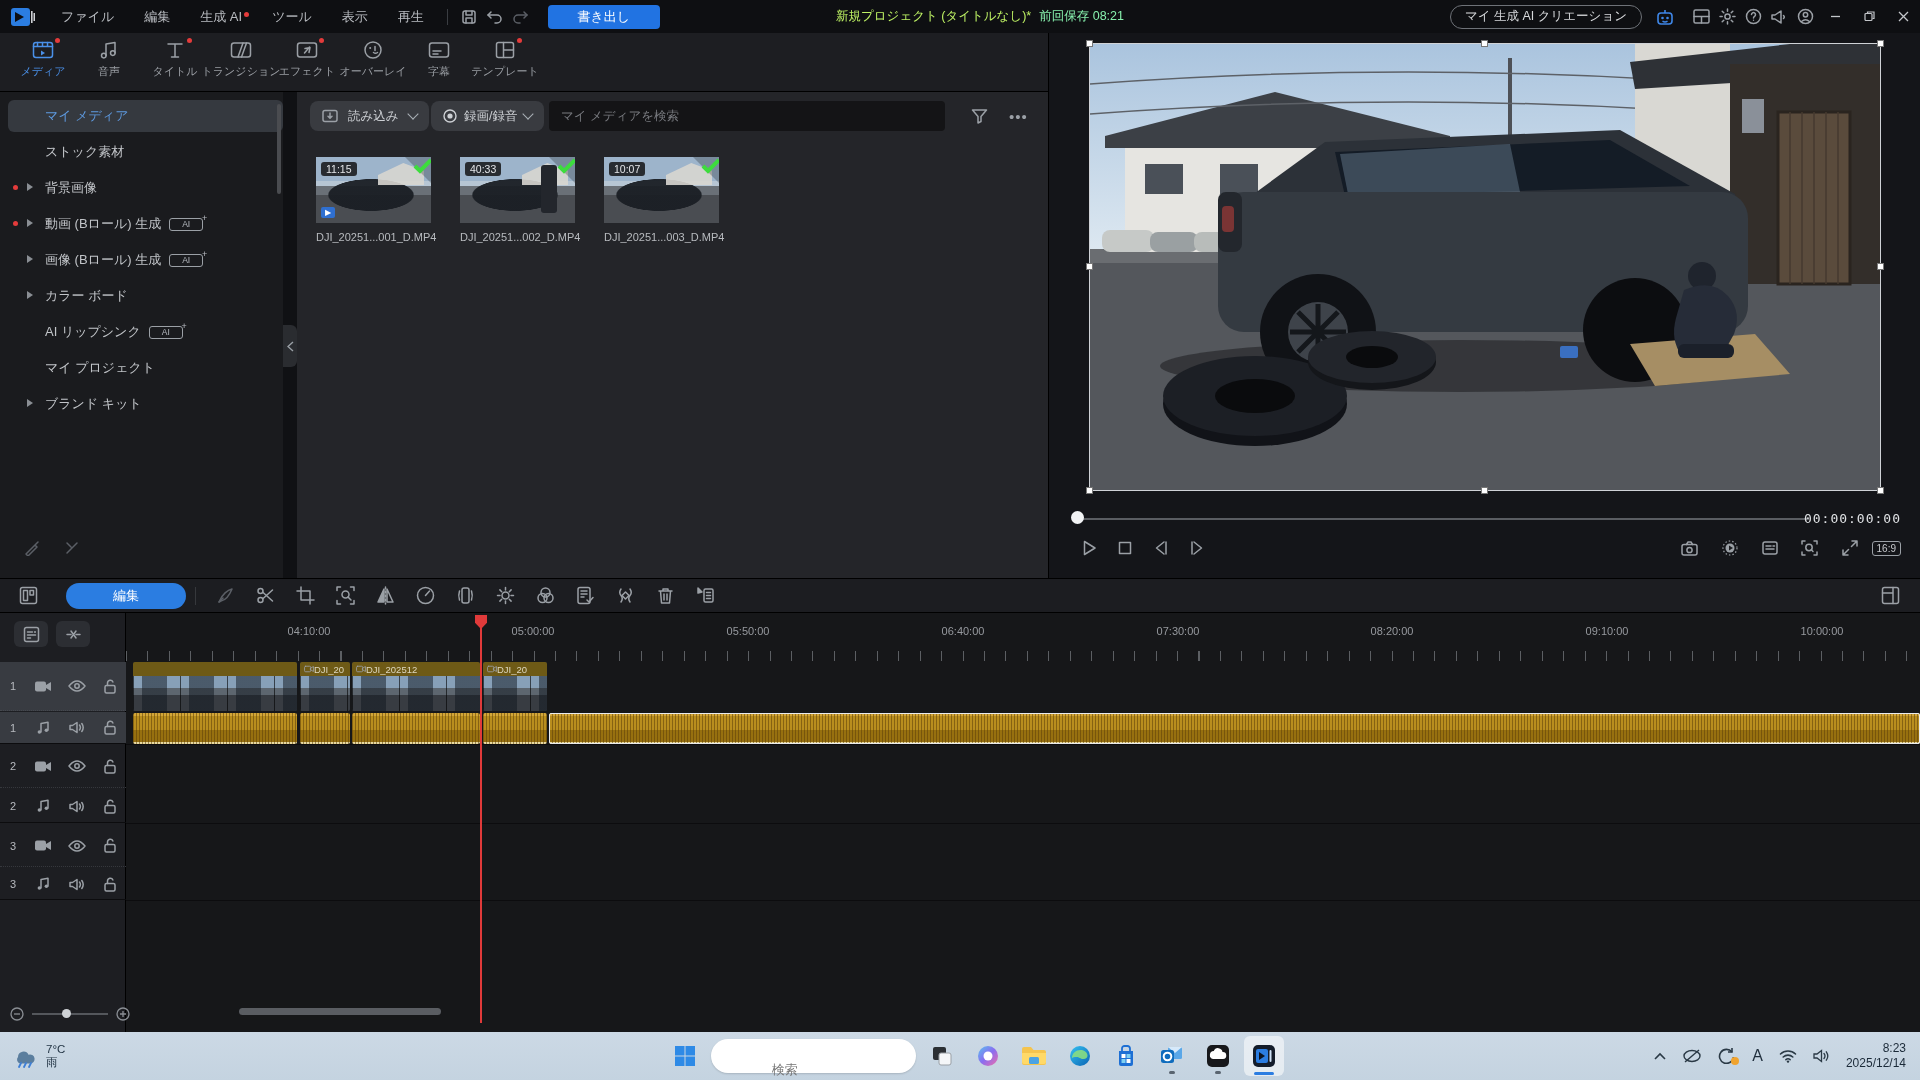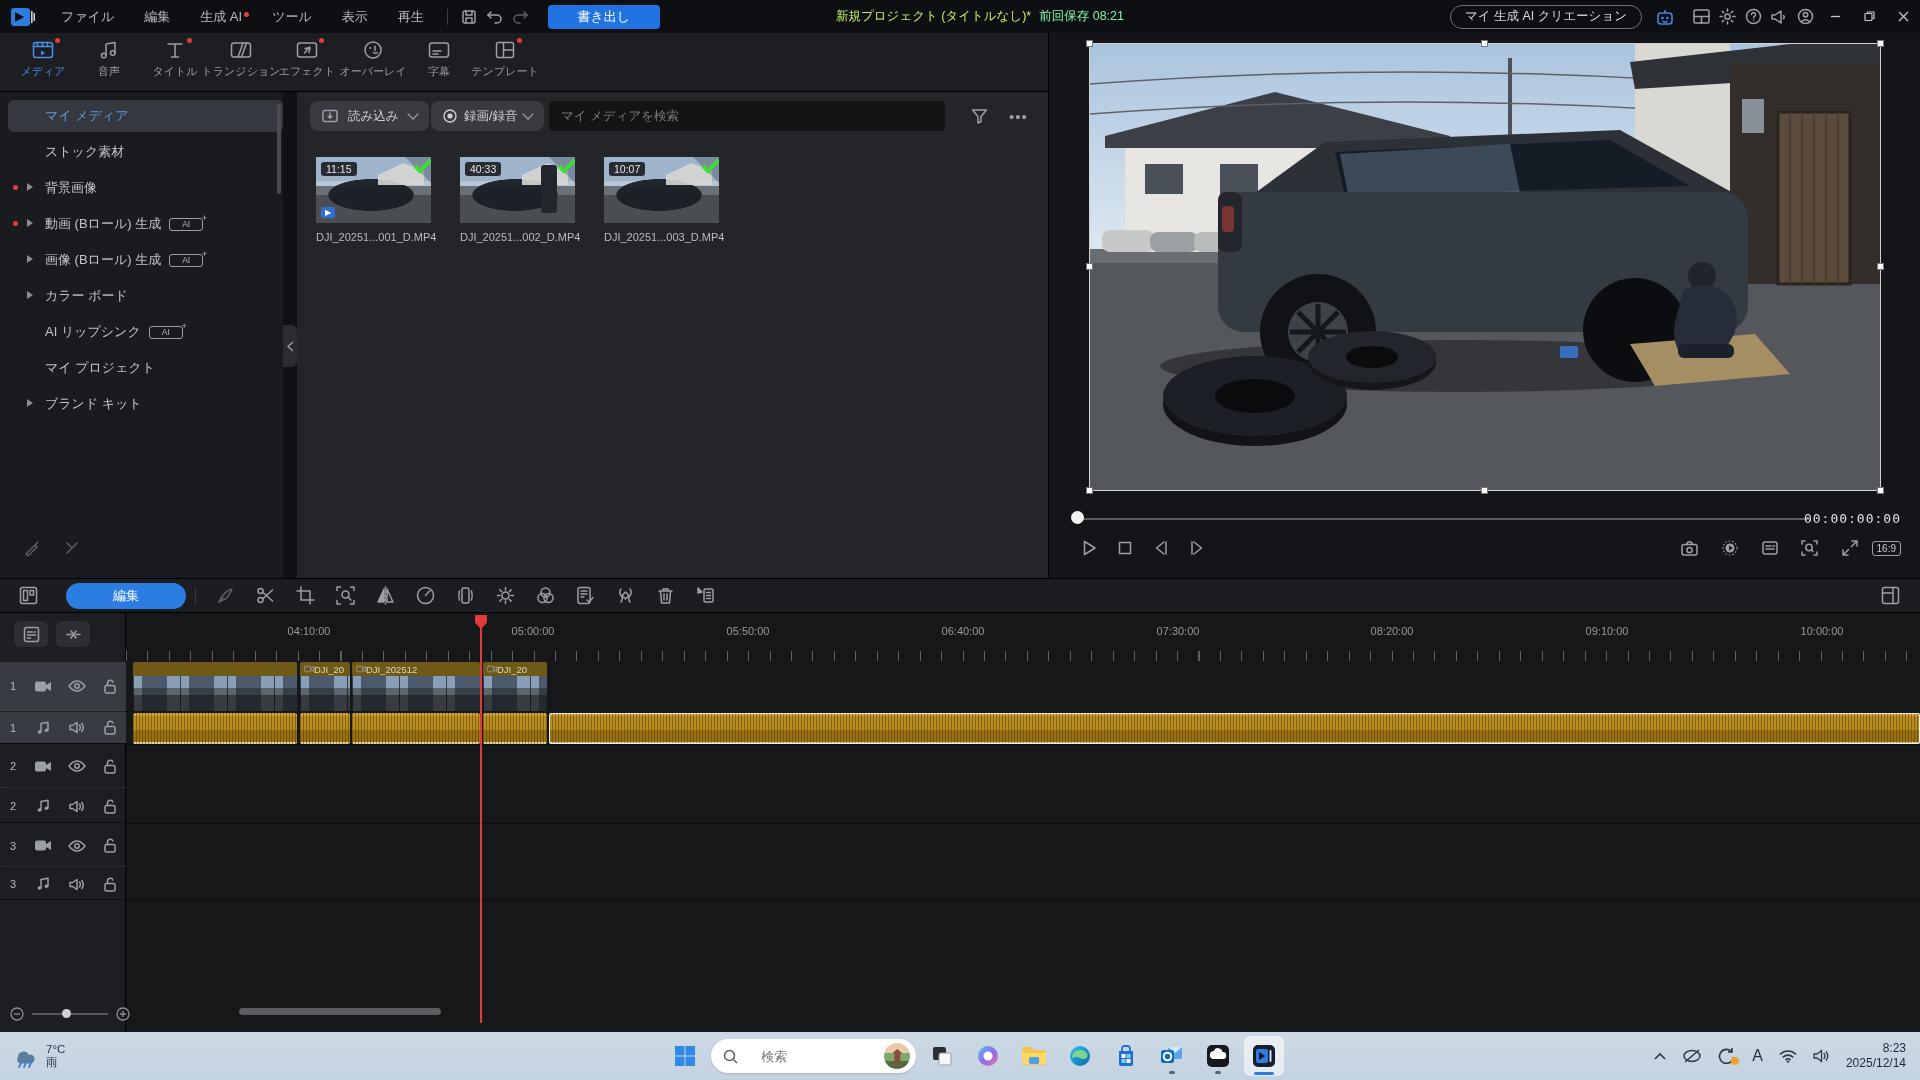--- a/index.html
+++ b/index.html
@@ -103,21 +103,21 @@
   #zoomctl{position:absolute;left:10px;top:393px;width:120px;height:16px;display:flex;align-items:center;}
   #zoom-track{position:relative;flex:1;height:2px;background:#54575c;margin:0 8px;}
   #zoom-knob{position:absolute;left:40%;top:-4px;width:9px;height:9px;border-radius:50%;background:#cfd2d6;}
   #hscroll{position:absolute;left:239px;top:395px;width:202px;height:7px;border-radius:4px;background:#5a5d62;}
   
   #taskbar{position:absolute;left:0;top:1032px;width:1920px;height:48px;background:linear-gradient(180deg,#ccd9e5,#c4d3e0);display:flex;align-items:center;color:#1d2b39;}
   .tk-icon{width:40px;height:40px;display:flex;align-items:center;justify-content:center;position:relative;border-radius:6px;}
   .tk-icon.active{background:rgba(255,255,255,.55);}
   .tk-underline{position:absolute;bottom:1px;left:10px;width:20px;height:3px;border-radius:2px;background:#2b7de1;}
   .tk-dot{position:absolute;bottom:2px;left:17px;width:6px;height:3px;border-radius:2px;background:#5a6570;}
-  #tk-search{width:205px;height:34px;background:#fff;border-radius:17px;display:flex;align-items:center;padding:0 6px 0 12px;gap:23px;box-shadow:0 1px 2px rgba(0,0,0,.15);}
+  #tk-search{width:205px;height:34px;background:#fff;border-radius:17px;display:flex;align-items:center;padding:0 6px 0 12px;gap:23px;box-shadow:0 1px 2px rgba(0,0,0,.15);flex-direction:column;}
   #tk-search input{border:none;outline:none;flex:1;font-size:13px;background:transparent;color:#333;width:90px;}
   #tk-search .search-img{width:26px;height:26px;border-radius:50%;background:linear-gradient(180deg,#e8c9a8 0 40%,#7fa86a 40% 70%,#57683f 70% 100%);overflow:hidden;position:relative;}
   #tk-search .search-img:before{content:"";position:absolute;left:8px;top:6px;width:10px;height:14px;background:#8a4d3a;clip-path:polygon(50% 0,100% 30%,80% 30%,80% 100%,20% 100%,20% 30%,0 30%);}
   .tray{display:flex;align-items:center;gap:16px;margin-left:auto;padding-right:14px;}
   .tray-time{text-align:right;font-size:12px;line-height:15px;color:#1b2a38;}
   .weather{display:flex;align-items:center;gap:8px;padding-left:12px;font-size:11.5px;line-height:13px;color:#223444;}
 </style>
 </head>
 <body>
 

